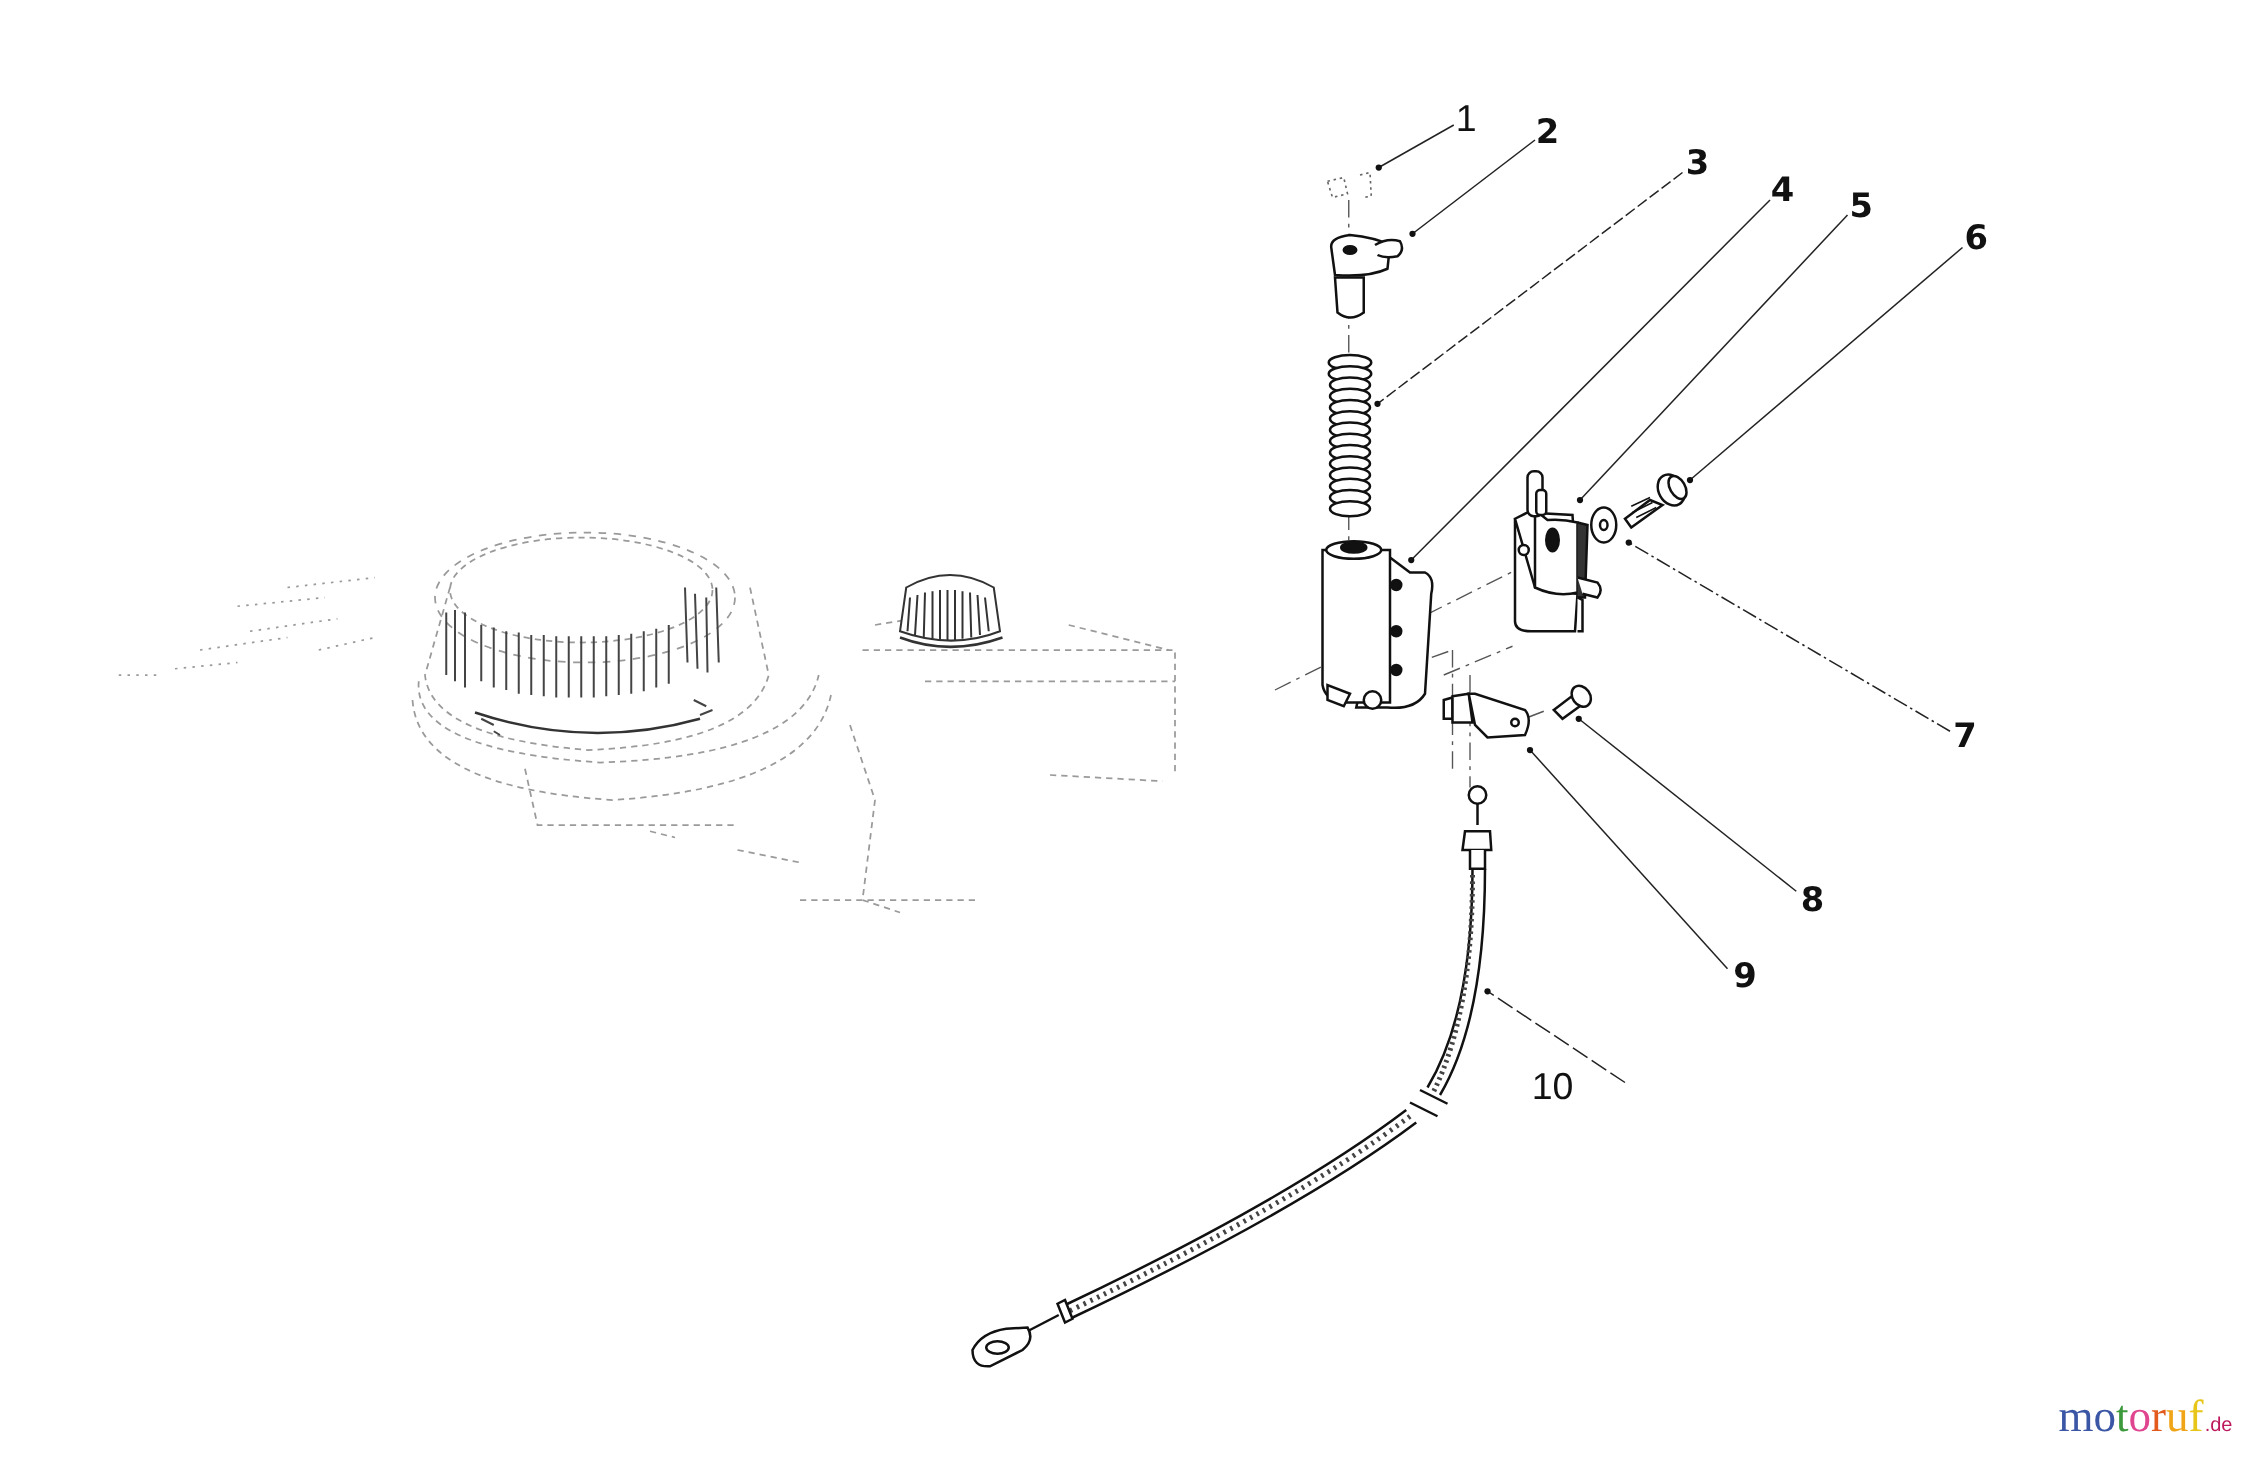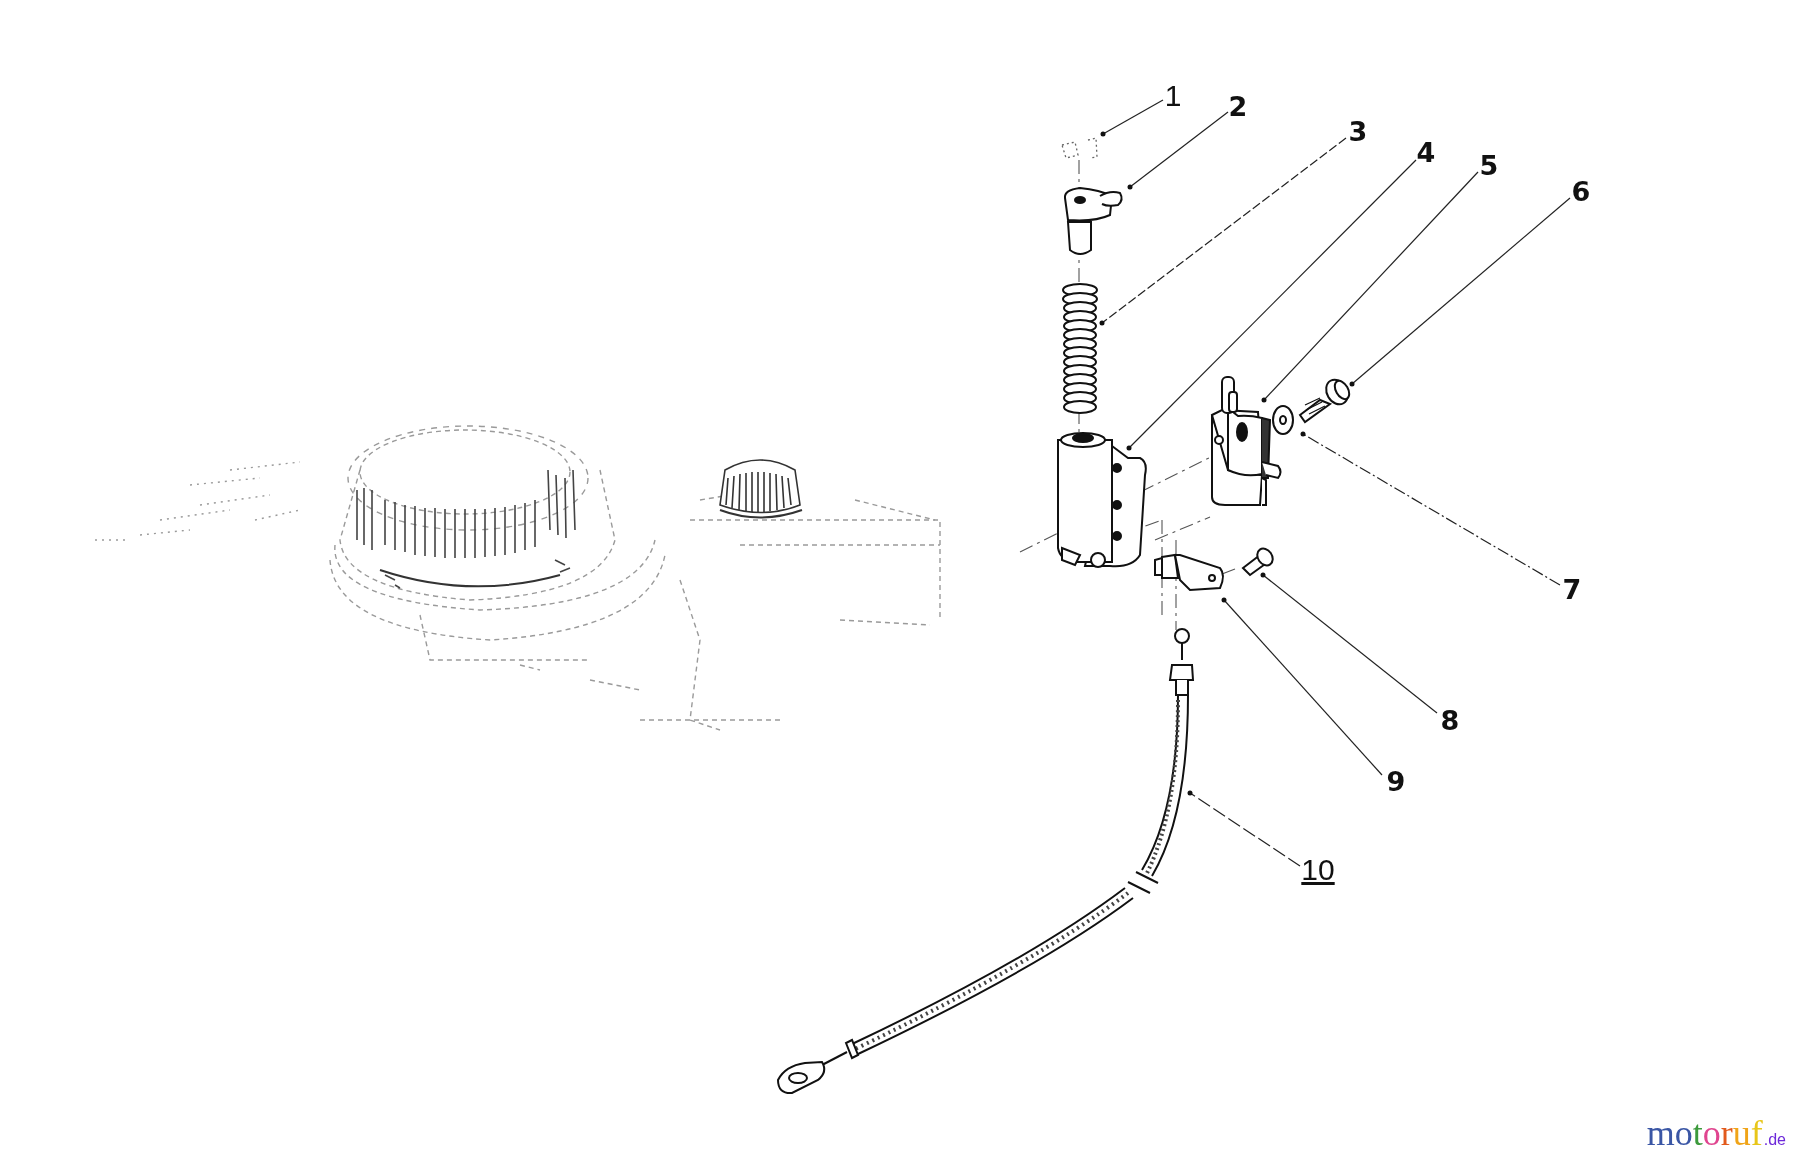--- a/index.html
+++ b/index.html
@@ -2,21 +2,21 @@
 <html><head>
 <meta charset="utf-8">
 <style>
   html,body{margin:0;padding:0;background:#ffffff;}
   body{width:1800px;height:1166px;position:relative;overflow:hidden;font-family:"Liberation Sans",sans-serif;}
   #diagram{position:absolute;left:0;top:0;width:1800px;height:1166px;}
   .callout{position:absolute;font-family:"DejaVu Sans",sans-serif;font-weight:bold;font-size:27px;color:#111;line-height:1;transform:translate(-50%,-50%);}
   .callout.thin{font-weight:normal;font-family:"Liberation Sans",sans-serif;font-size:30px;}
   #watermark{position:absolute;right:14px;bottom:12px;font-family:"Liberation Serif",serif;font-size:36px;letter-spacing:0px;}
   #watermark span{display:inline-block;}
-  #watermark .tld{font-family:"Liberation Sans",sans-serif;font-size:16px;color:#6d28d9;margin-left:1px;}
+  #watermark .tld{font-family:"Liberation Sans",sans-serif;font-size:16px;color:#be185d;margin-left:1px;}
 </style>
 </head>
 <body>
 
 <div id="diagram">
 <svg width="1800" height="1166" viewBox="0 0 1800 1166" xmlns="http://www.w3.org/2000/svg">
 
   <g fill="none" stroke="#9a9a9a" stroke-width="1.4" stroke-dasharray="5 4">
 
     <g stroke-dasharray="2 5">
@@ -207,17 +207,17 @@
 
 <div class="callout thin" style="left:1173px;top:96px;">1</div>
 <div class="callout" style="left:1238px;top:106px;">2</div>
 <div class="callout" style="left:1358px;top:131px;">3</div>
 <div class="callout" style="left:1426px;top:152px;">4</div>
 <div class="callout" style="left:1489px;top:165px;">5</div>
 <div class="callout" style="left:1581px;top:191px;">6</div>
 <div class="callout" style="left:1572px;top:589px;">7</div>
 <div class="callout" style="left:1450px;top:720px;">8</div>
 <div class="callout" style="left:1396px;top:781px;">9</div>
-<div class="callout thin" style="left:1318px;top:870px;text-decoration:underline;">10</div>
+<div class="callout thin" style="left:1242px;top:870px;">10</div>
 
 <div id="watermark">
   <span style="color:#3a56a5">m</span><span style="color:#3a56a5">o</span><span style="color:#3c9a3c">t</span><span style="color:#e0458f">o</span><span style="color:#e25a1c">r</span><span style="color:#f0a418">u</span><span style="color:#e8c619">f</span><span class="tld">.de</span>
 </div>
 
 </body></html>

